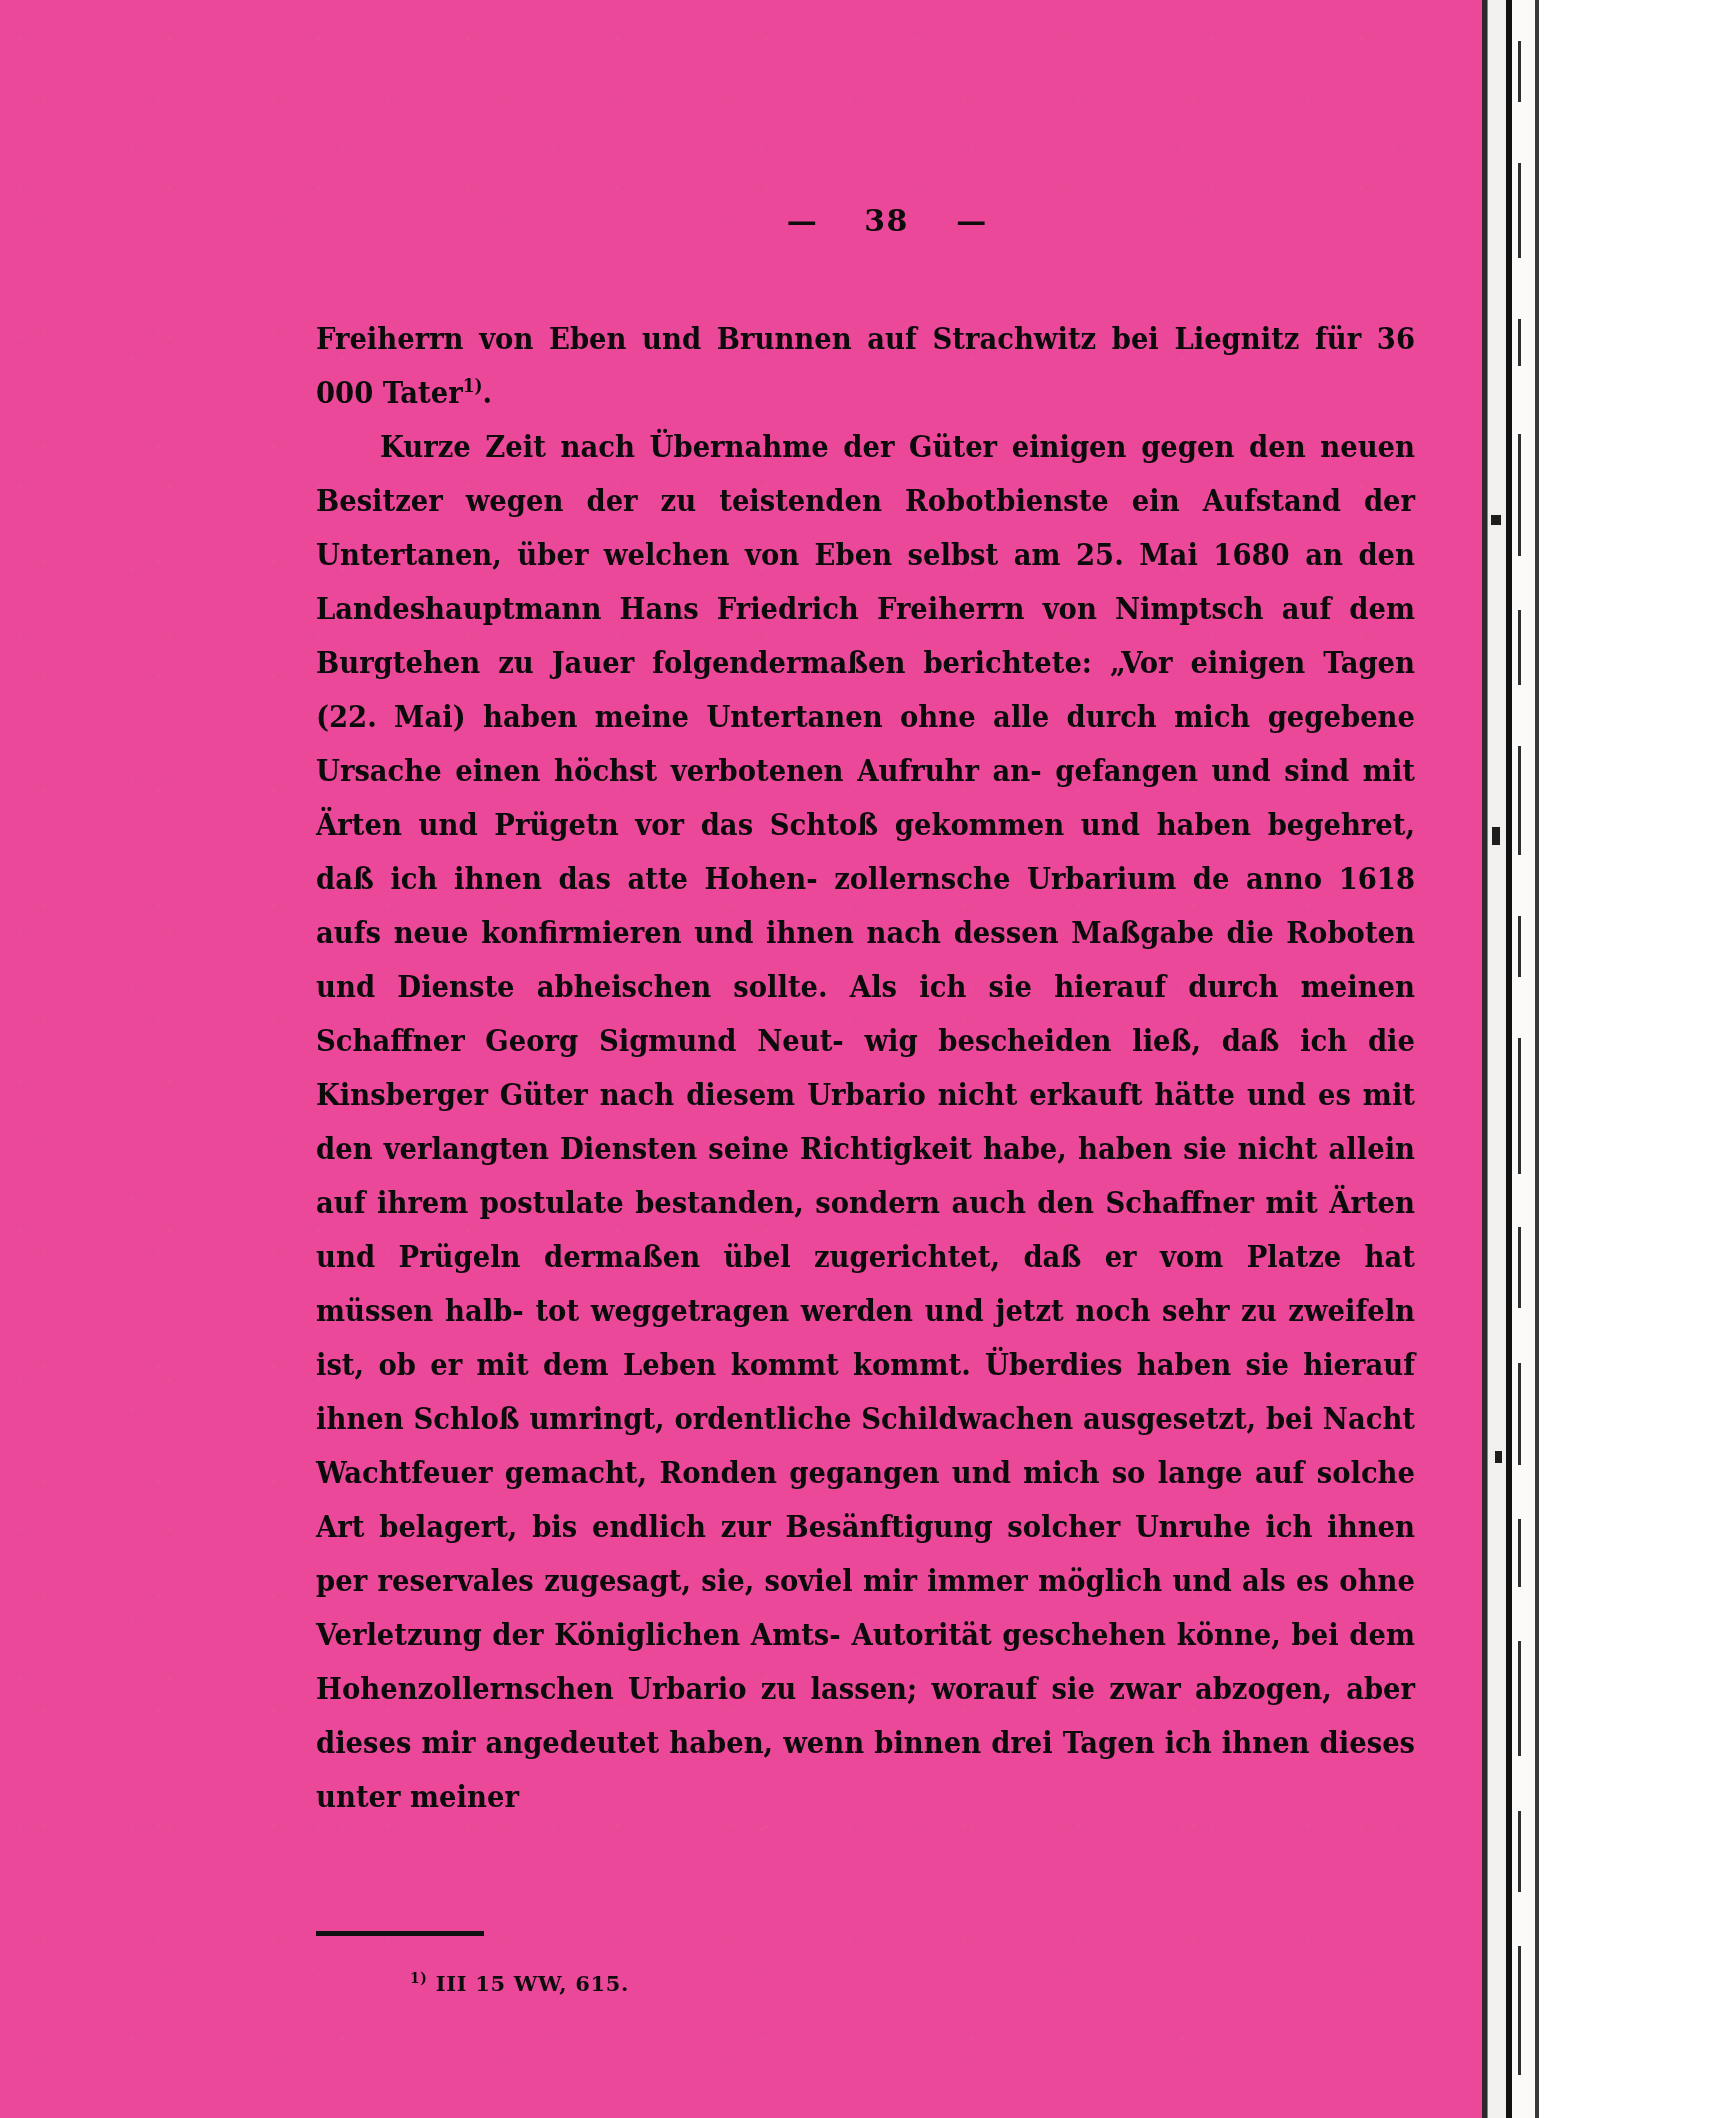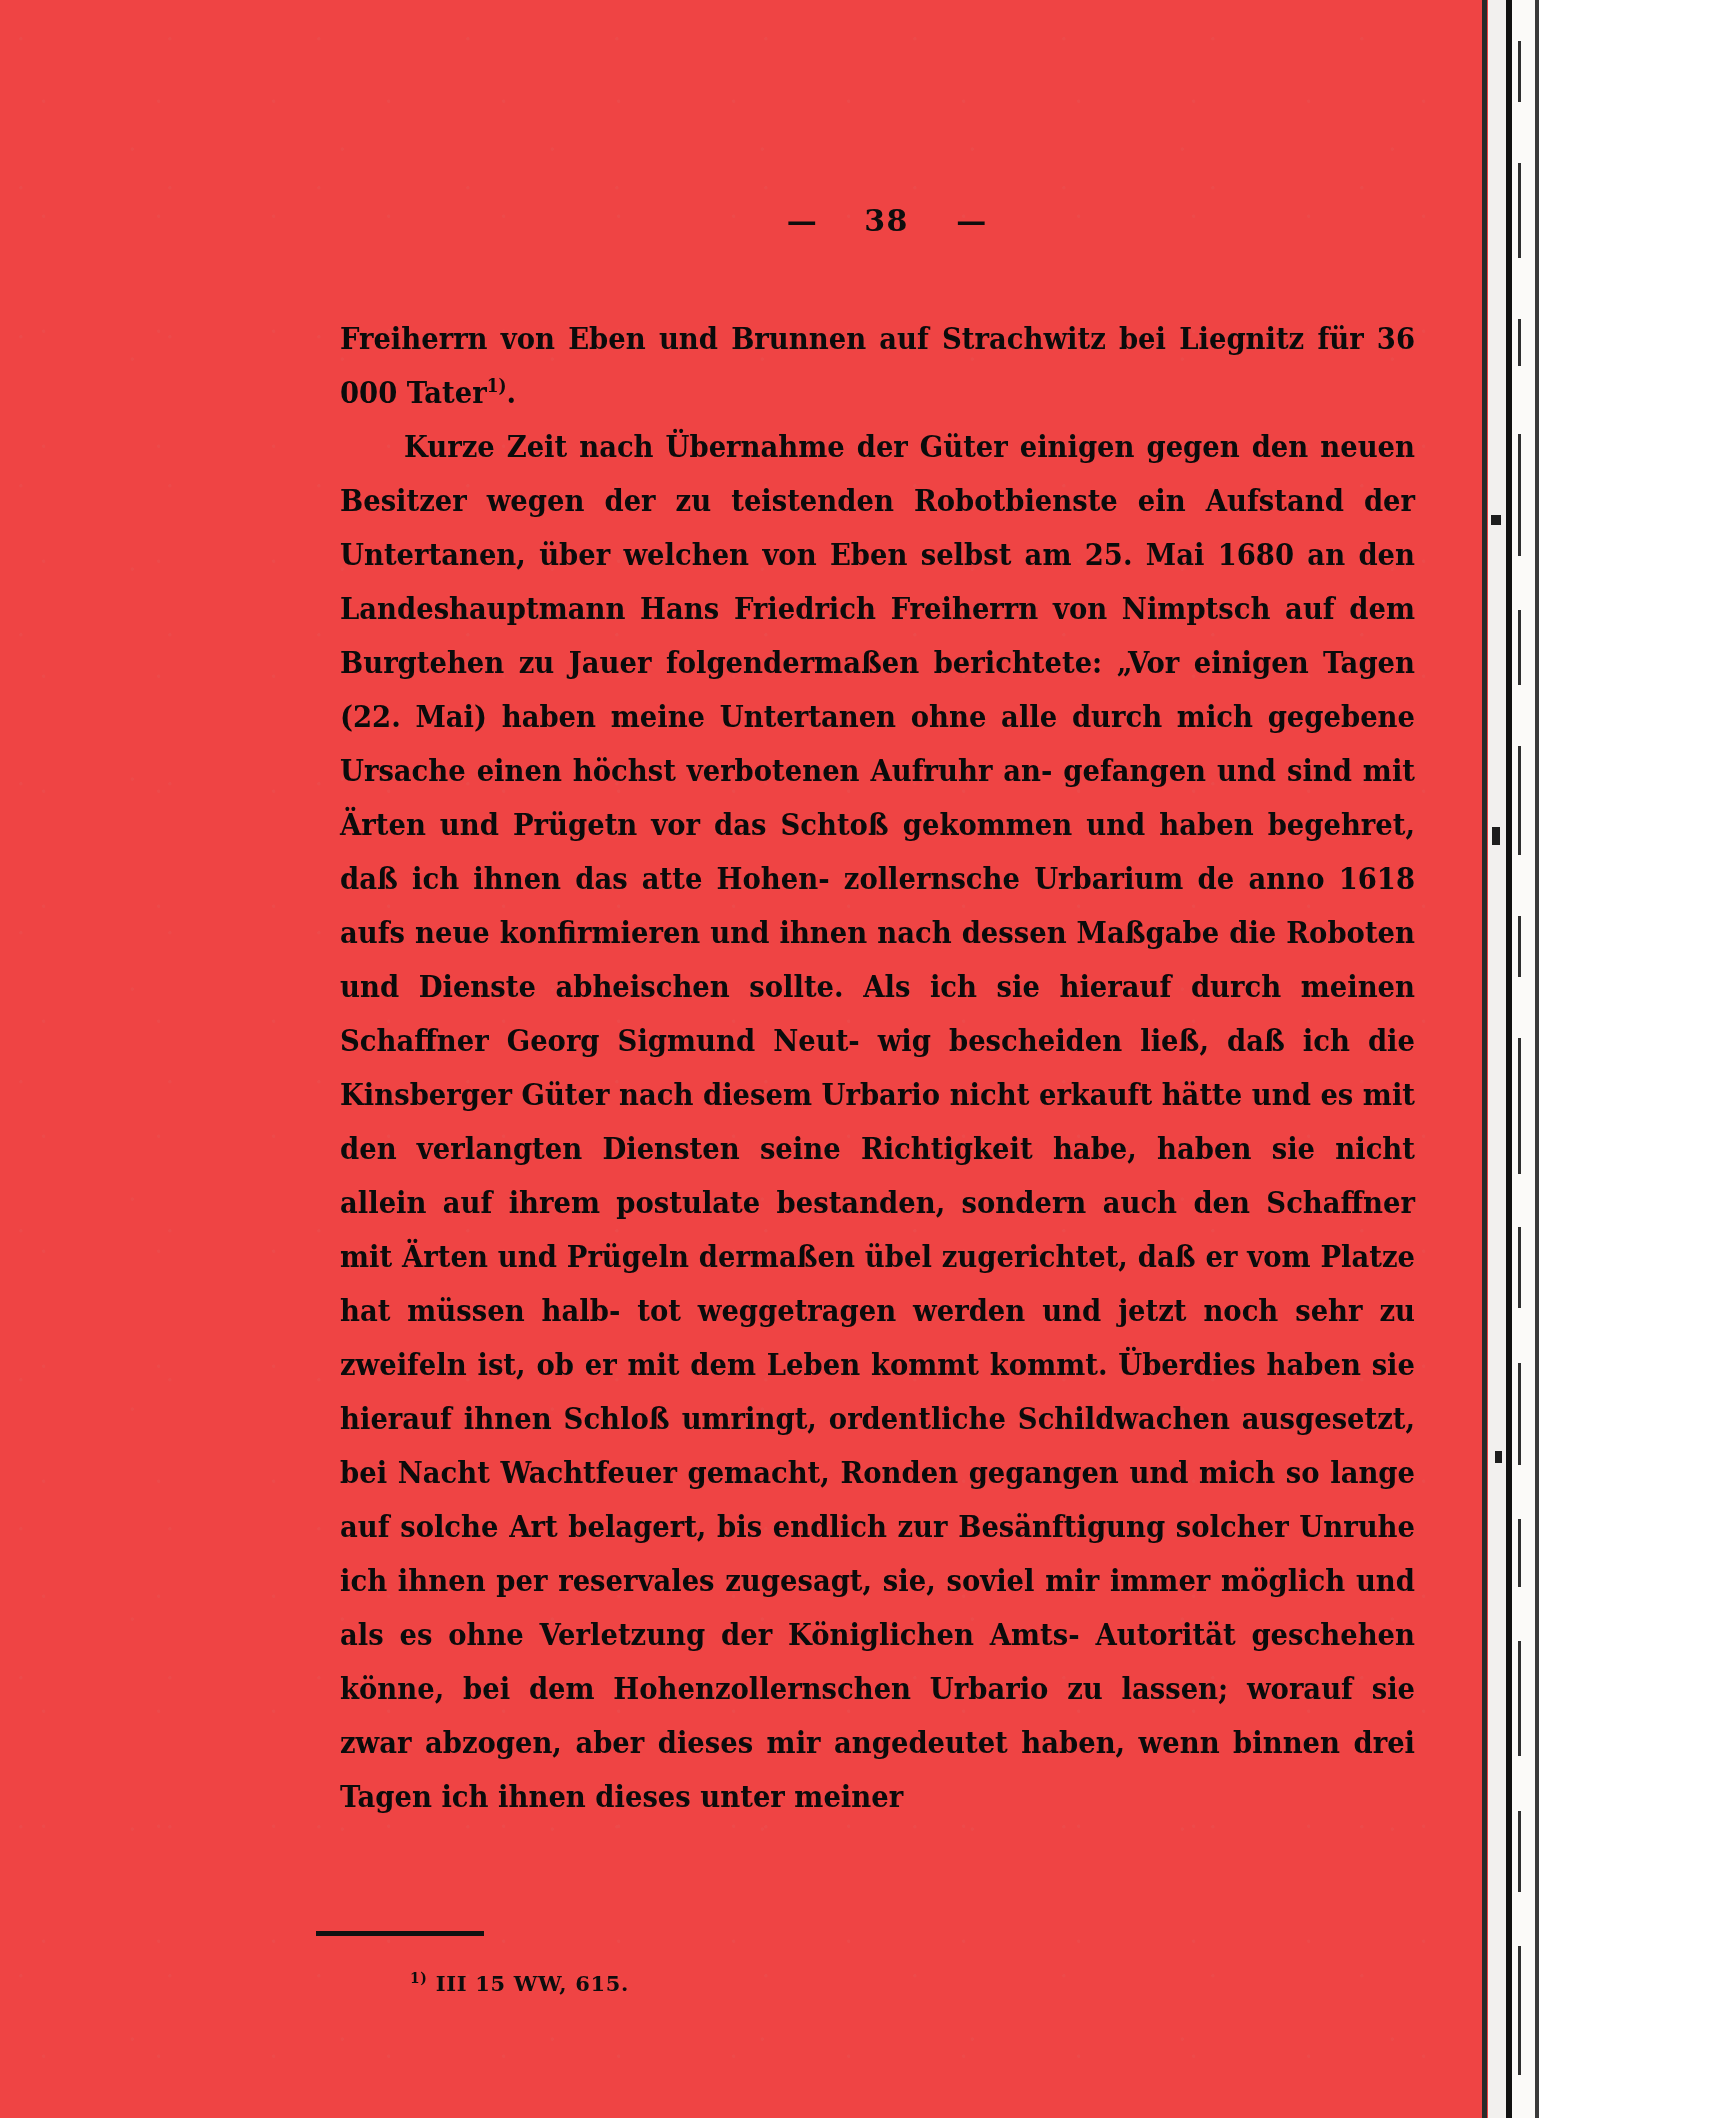--- a/index.html
+++ b/index.html
@@ -4,21 +4,21 @@
 <style>
   html, body {
     margin: 0;
     padding: 0;
     background: #ffffff;
   }
   .page {
     position: relative;
     width: 1731px;
     height: 2119px;
-    background: #ef4444;
+    background: #ec4899;
     overflow: hidden;
     font-family: "DejaVu Serif", serif;
   }
 
   
   .gutter-band {
     position: absolute;
     top: 0;
     height: 2119px;
     pointer-events: none;
@@ -71,21 +71,20 @@
     padding-left: 1.4em;
   }
   .folio .rule { letter-spacing: 0; }
 
   .body-text {
     font-size: 30.5px;
     line-height: 54px;
     color: #0b0b0b;
     text-align: justify;
     text-justify: inter-word;
-    margin-left: 24px;
     -webkit-font-smoothing: none;
   }
   .fraktur {
     font-family: "DejaVu Serif", serif;
     font-weight: 700;
     font-style: normal;
     font-stretch: condensed;
     transform: none;
   }
   p.para {

